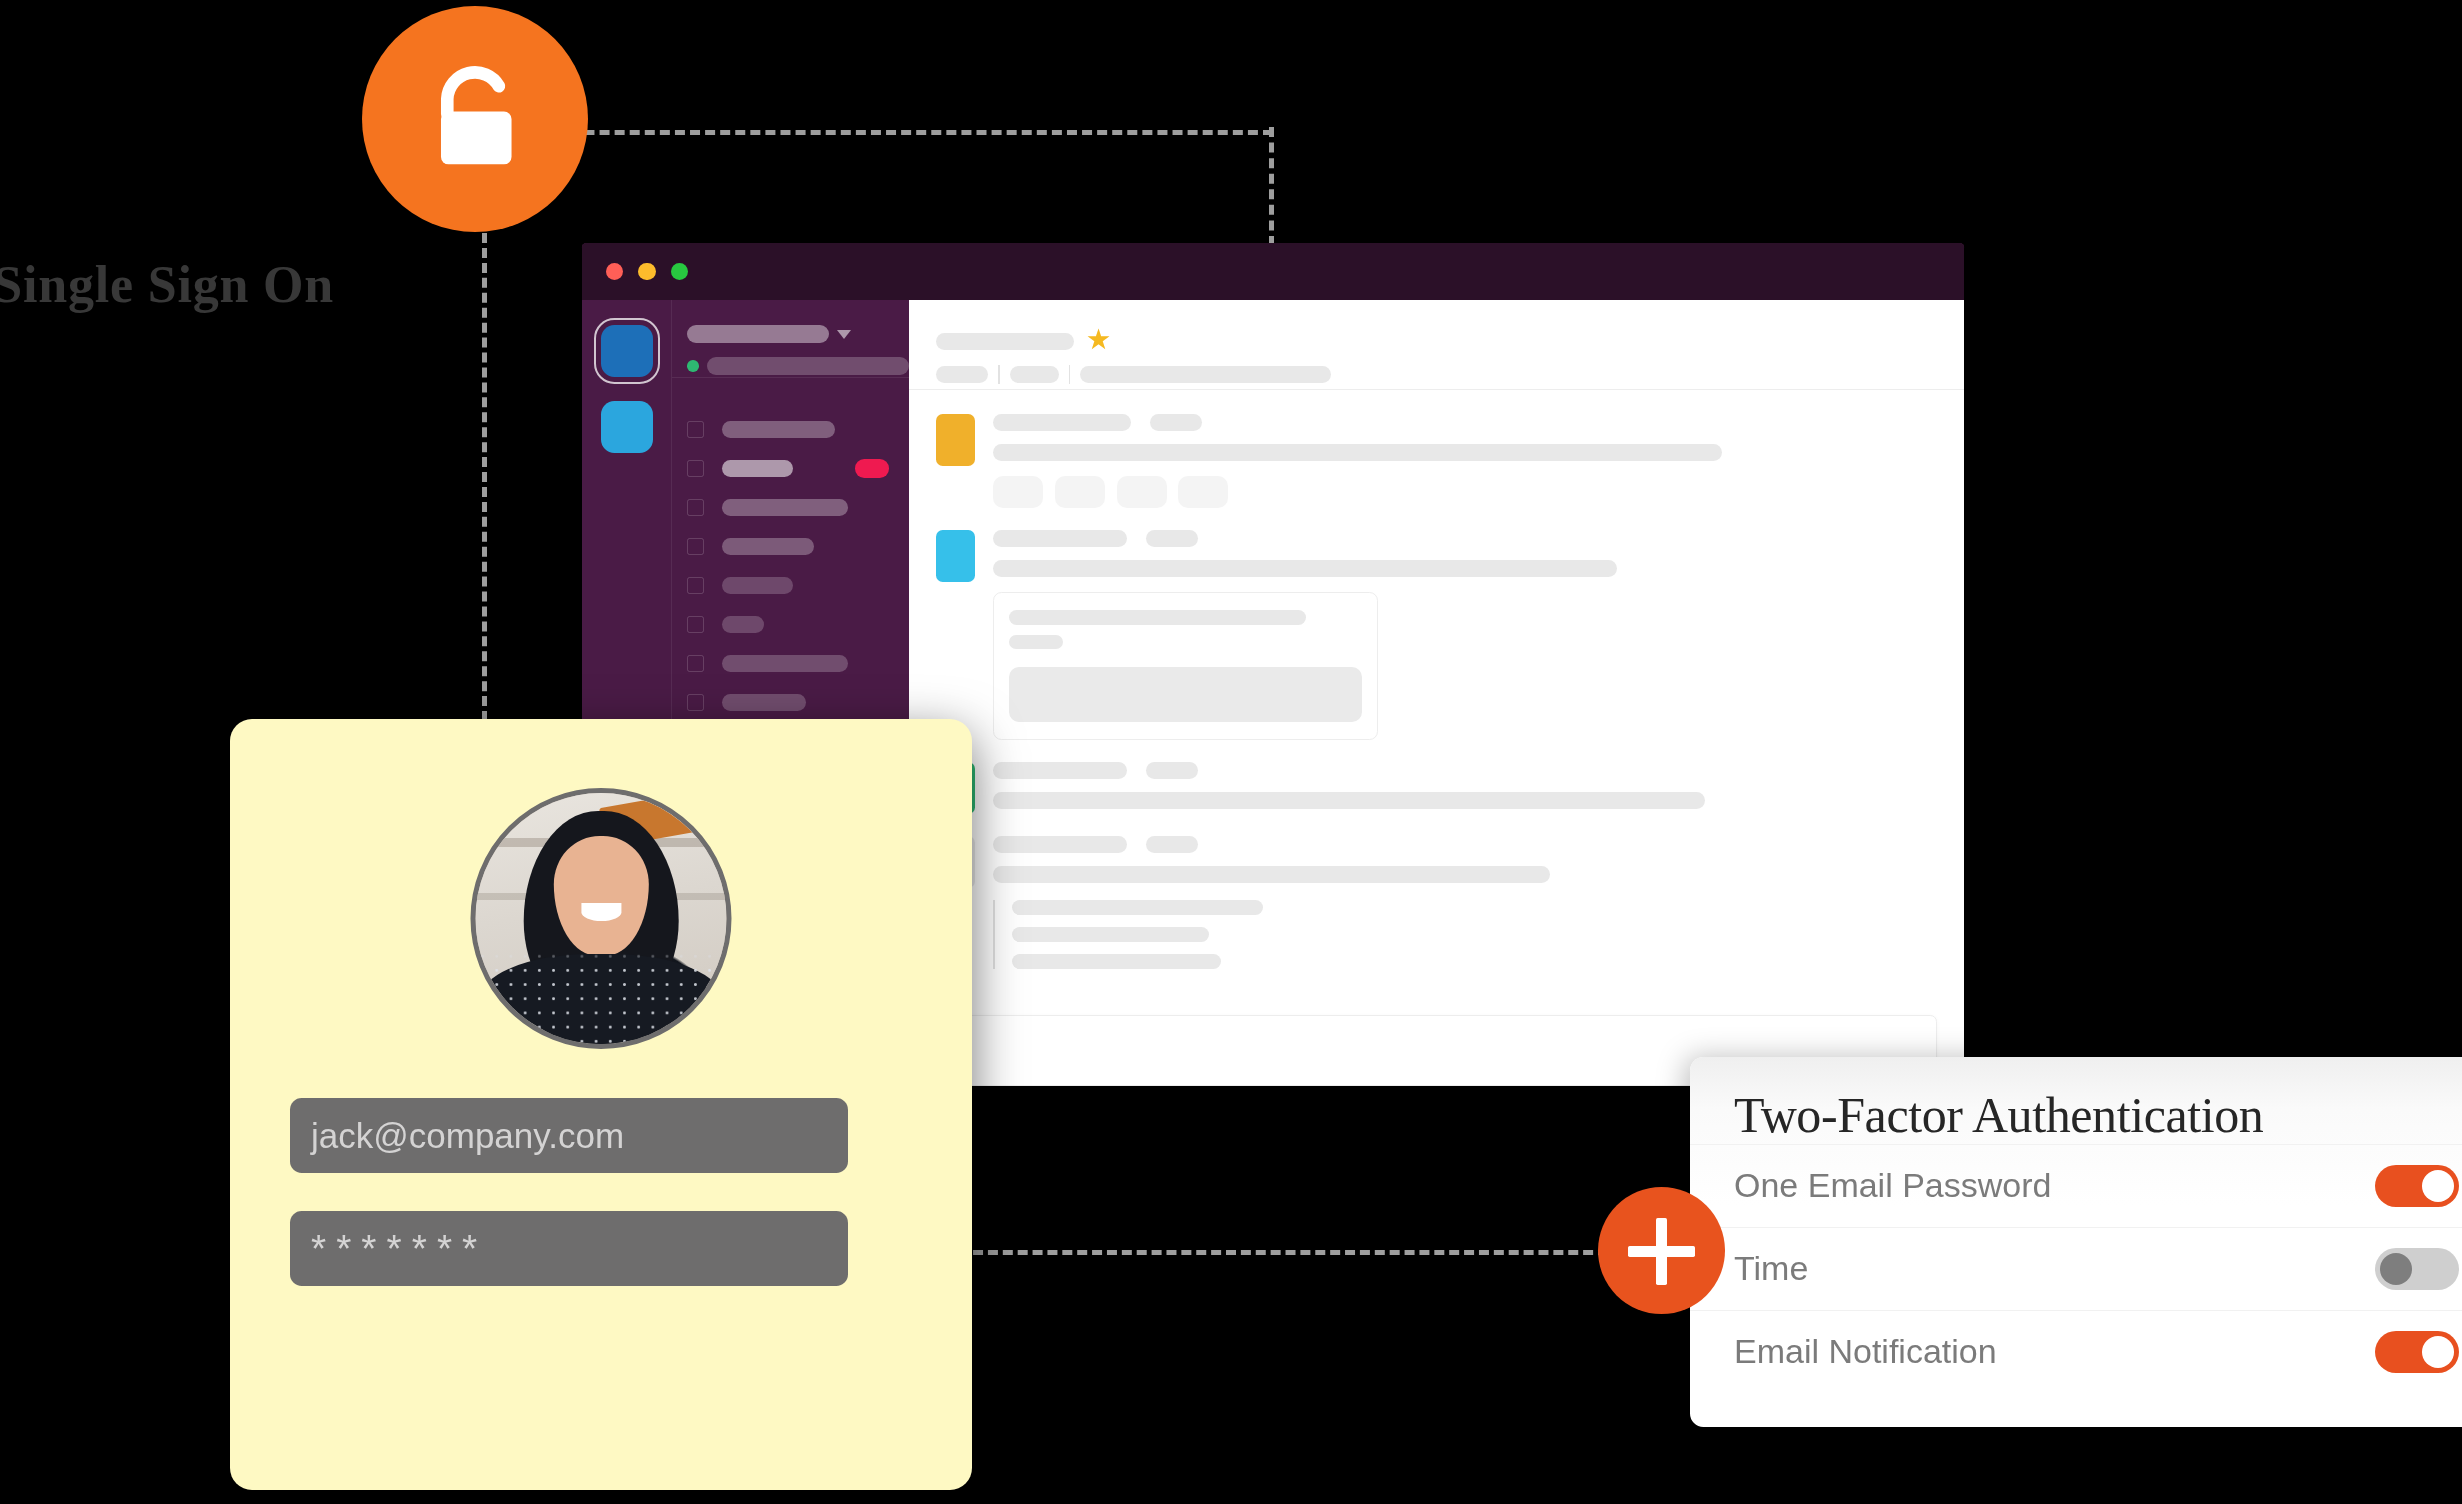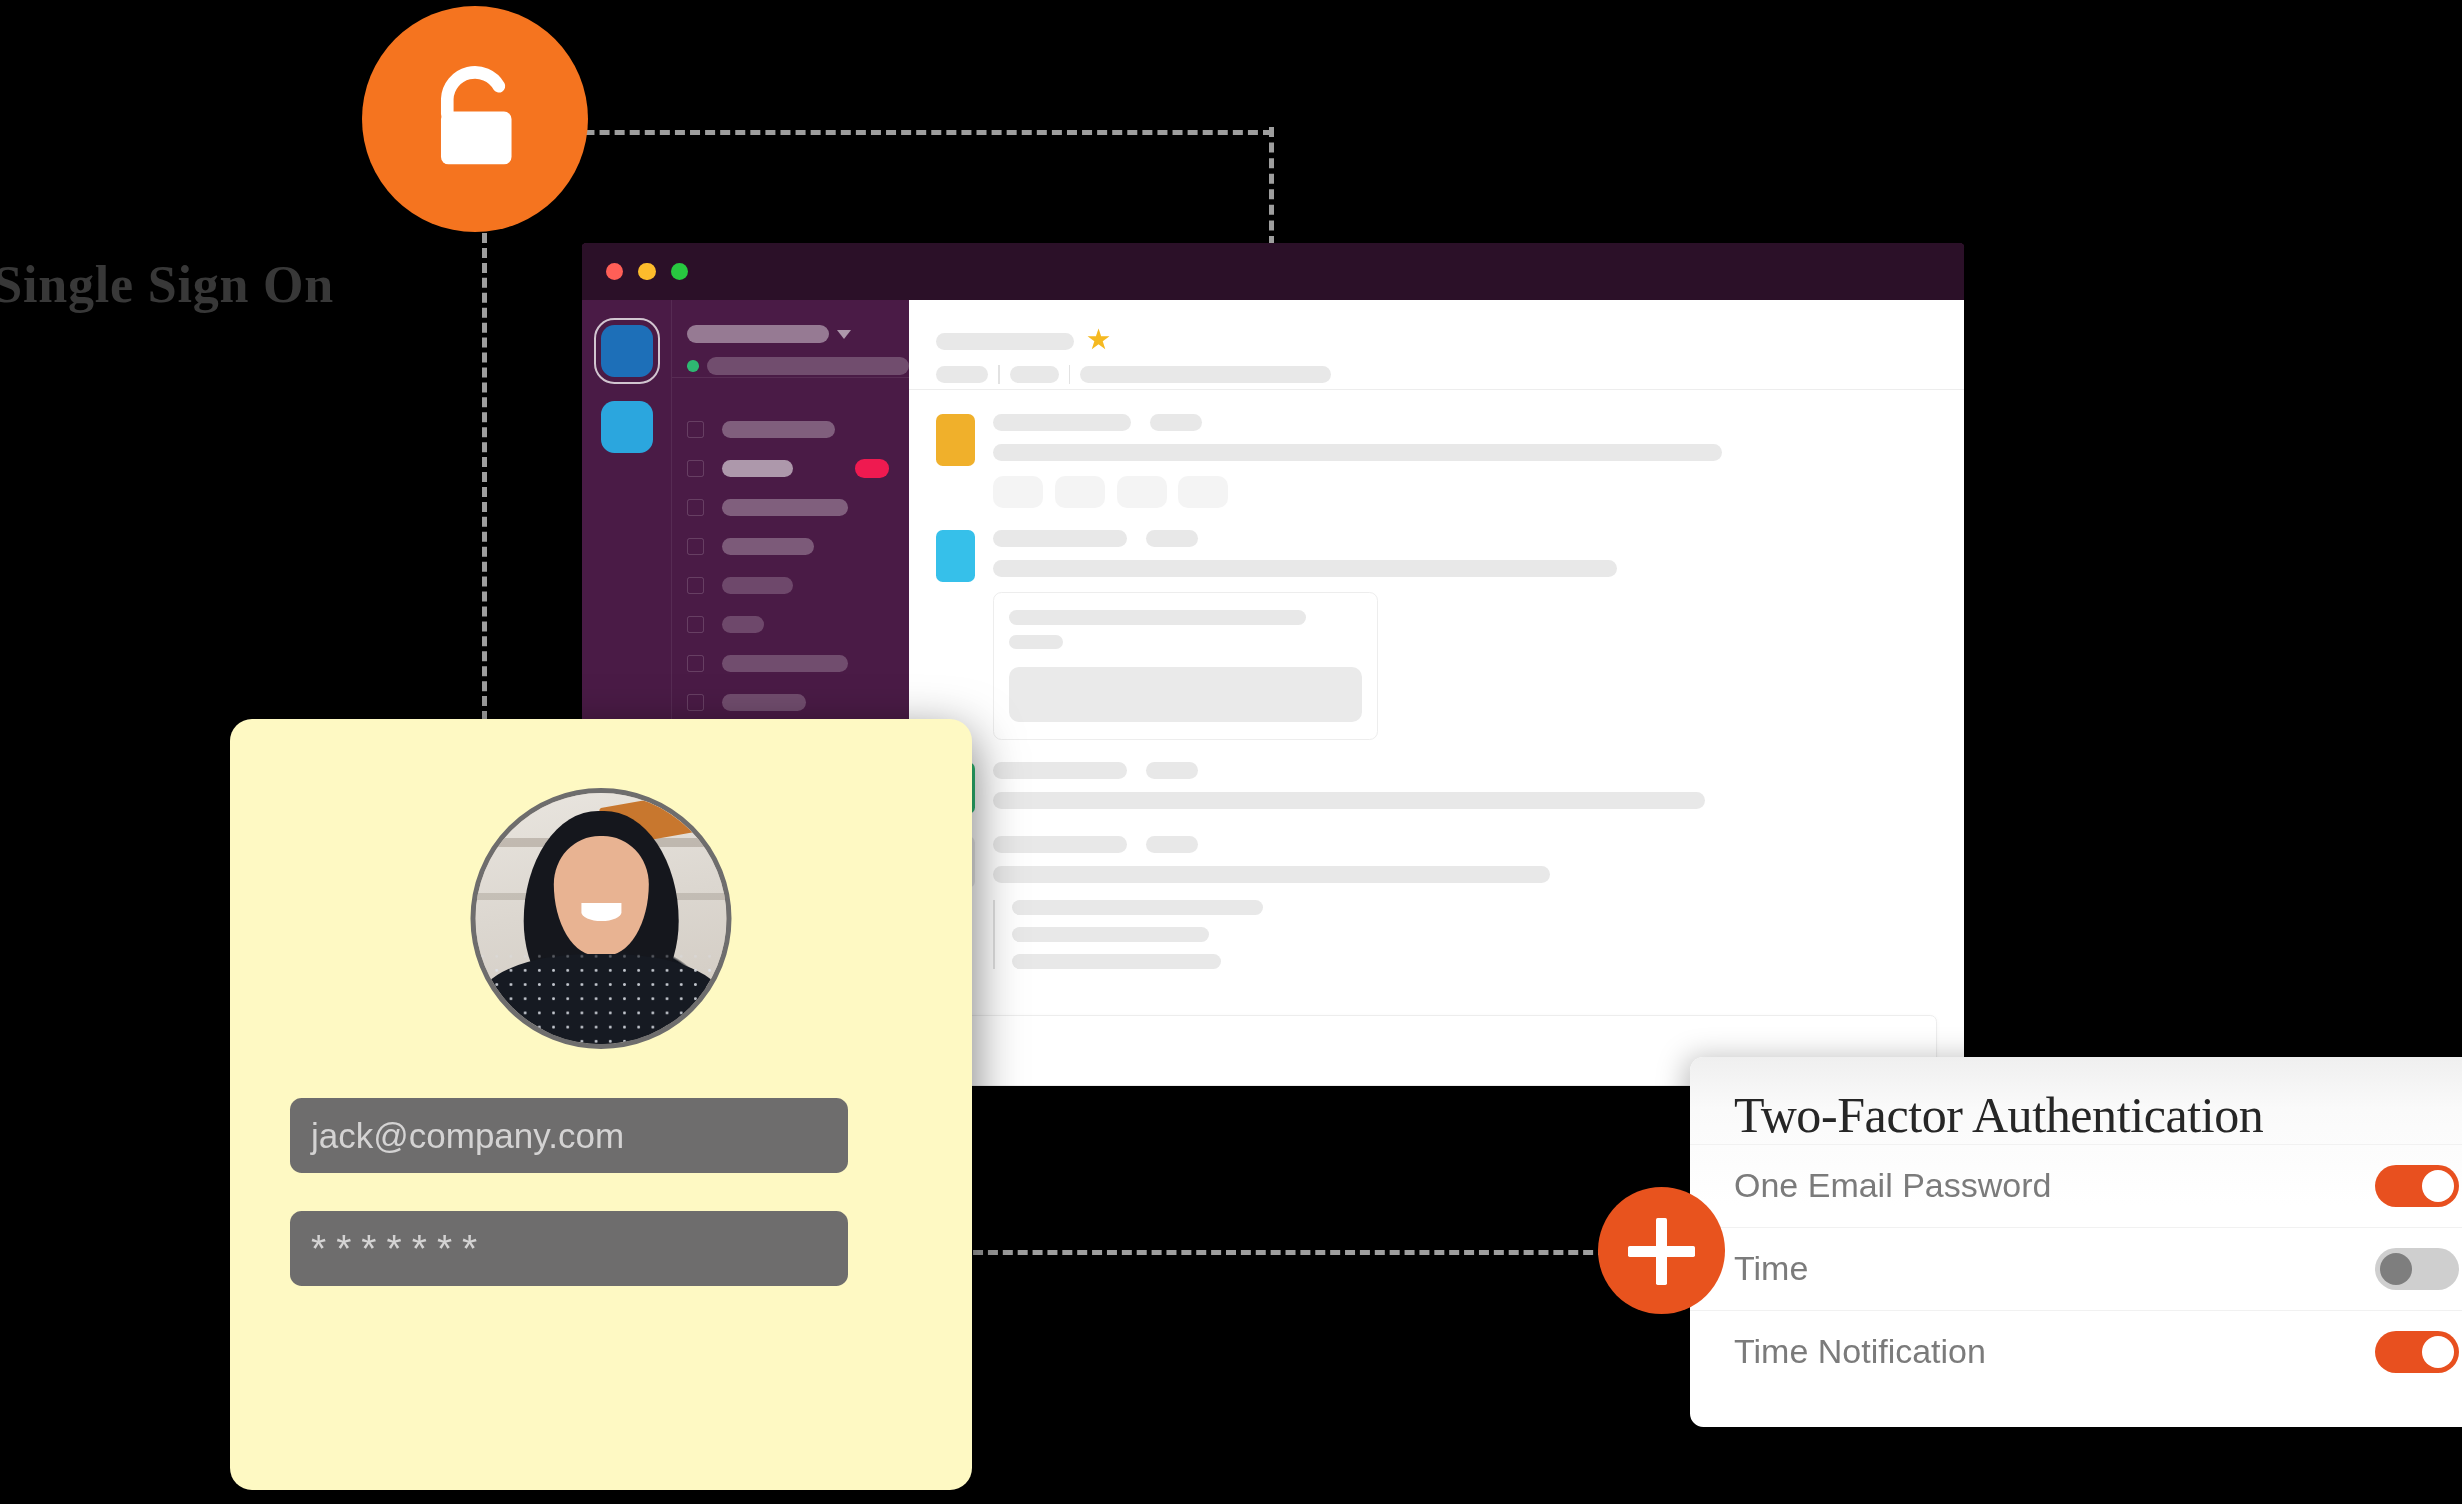--- a/index.html
+++ b/index.html
@@ -635,21 +635,21 @@
     </div>
 
     <div class="tfa-row">
       <span class="tfa-label">Time</span>
       <span class="toggle off">
         <span class="knob"></span>
       </span>
     </div>
 
     <div class="tfa-row">
-      <span class="tfa-label">Time Notification</span>
+      <span class="tfa-label">Email Notification</span>
       <span class="toggle on">
         <span class="knob"></span>
       </span>
     </div>
   </div>
 
 </div>
 
 
 </body></html>

